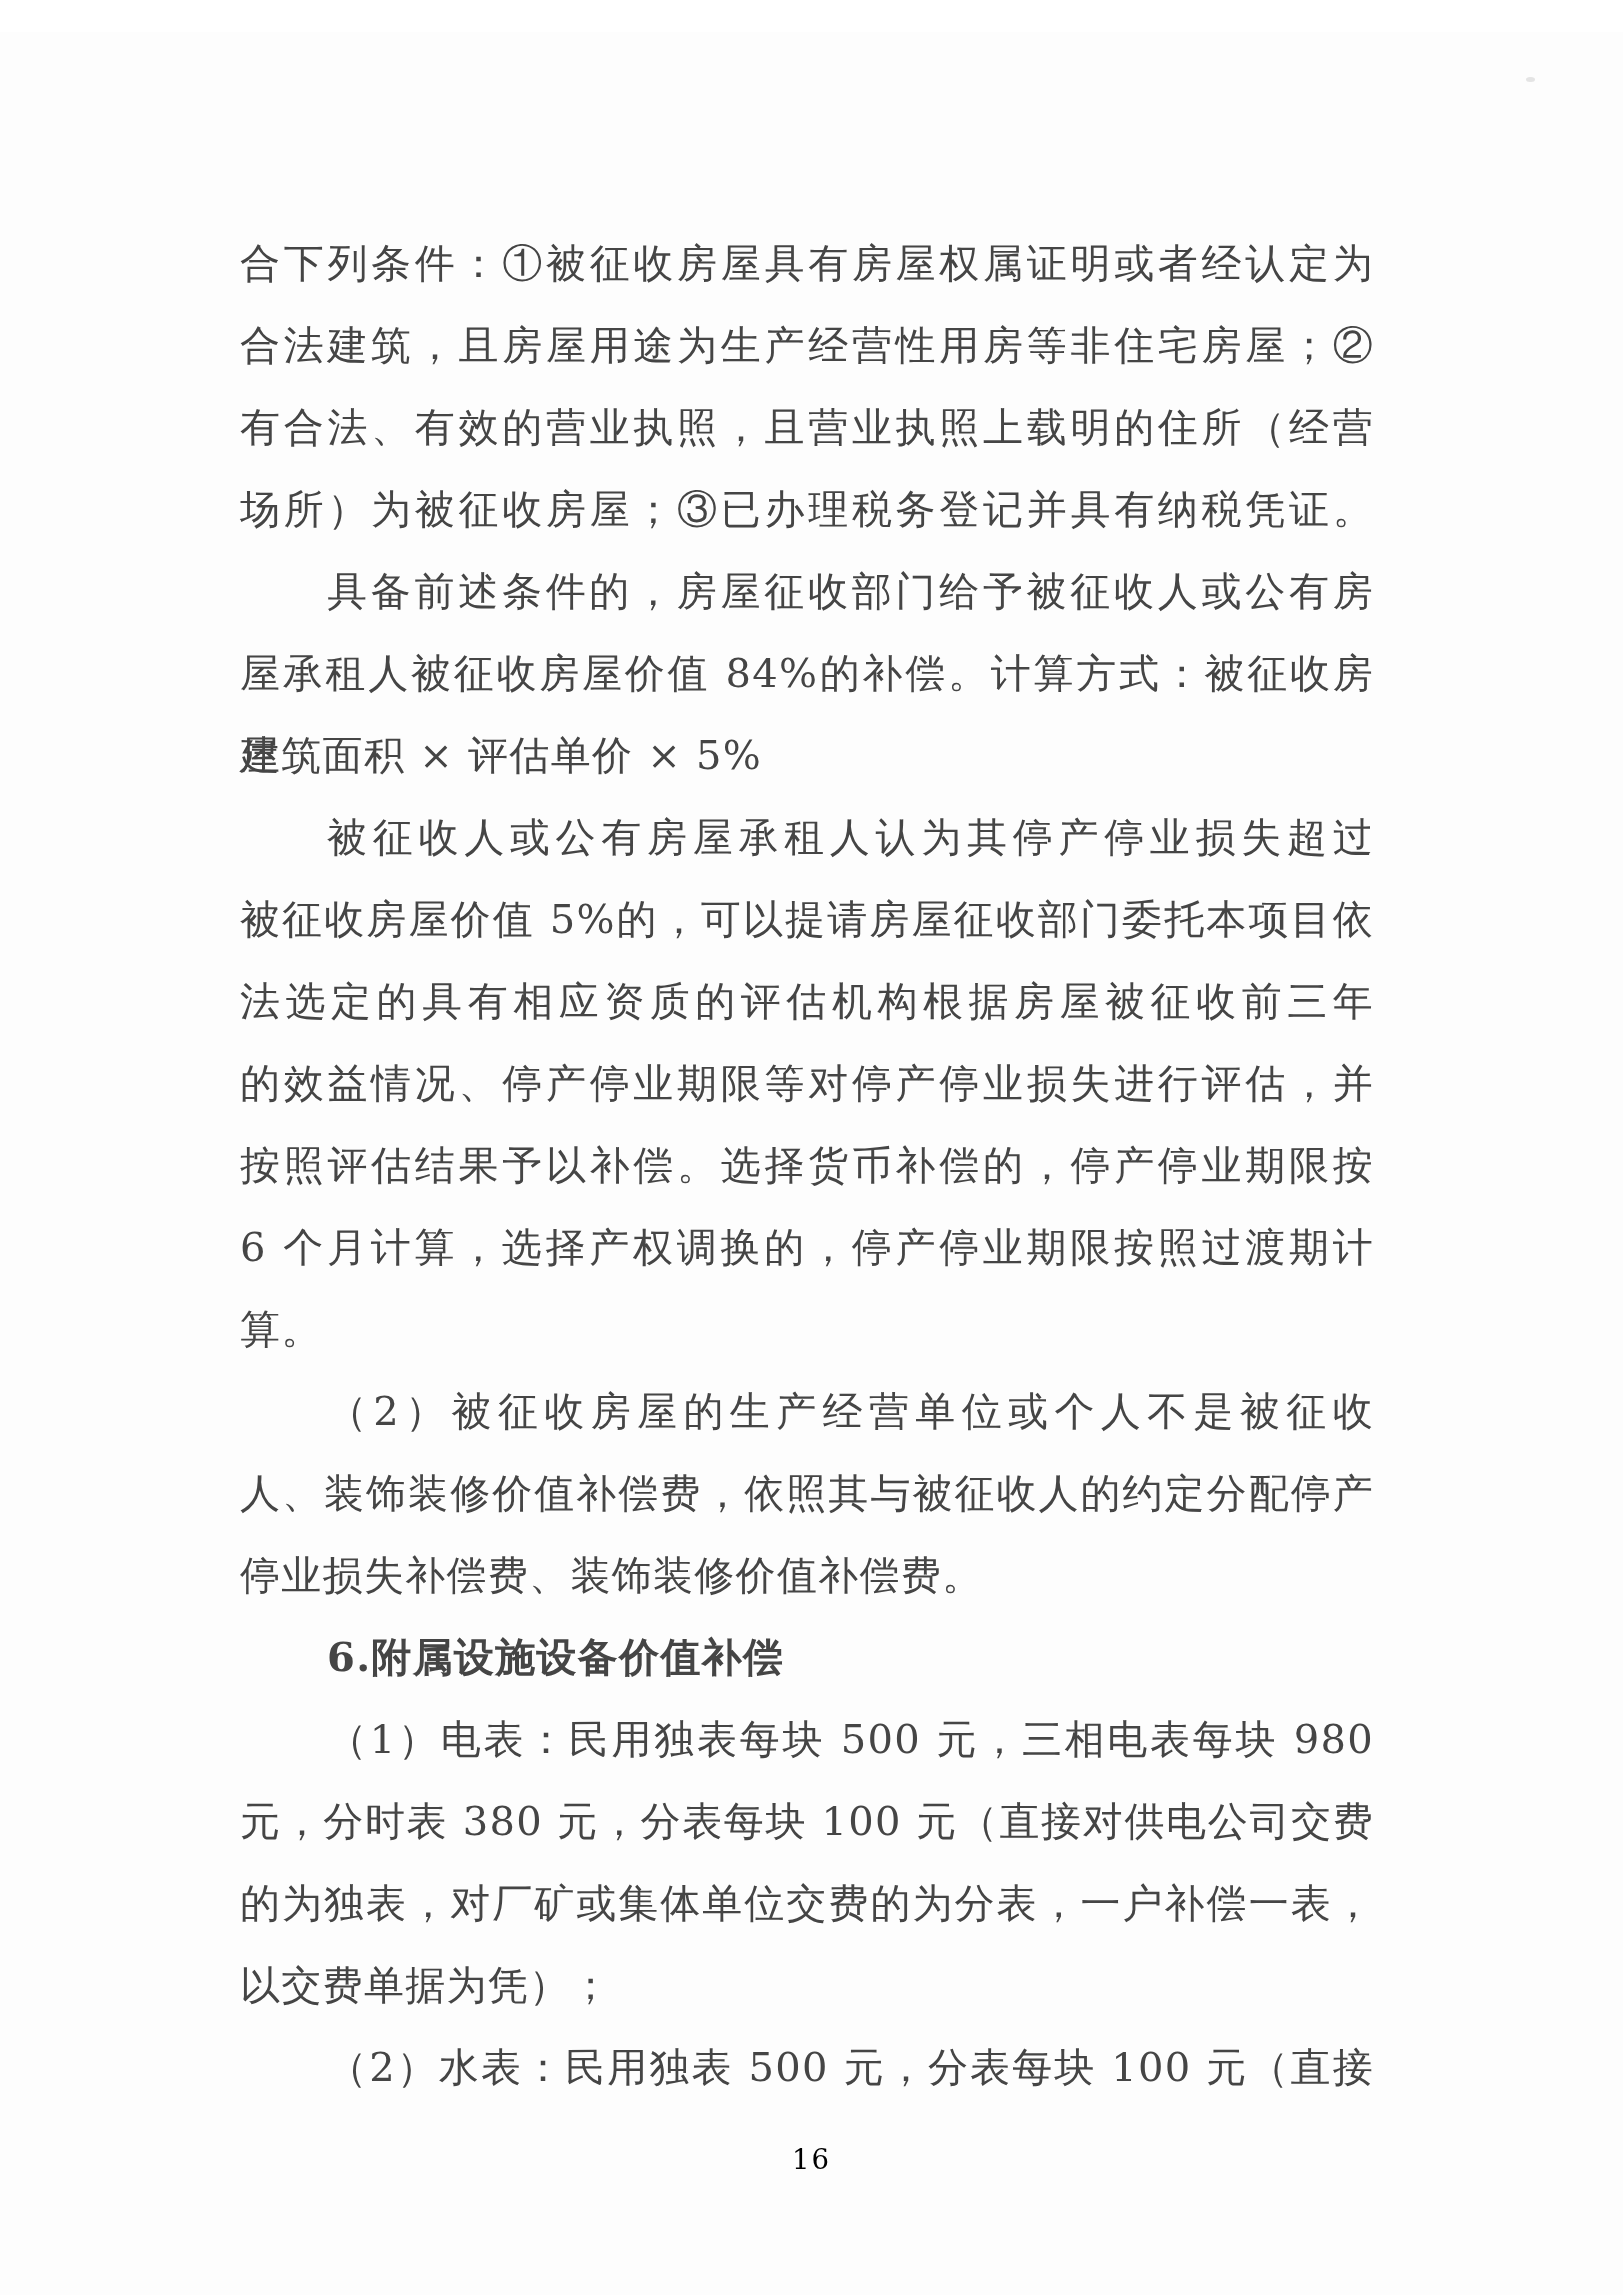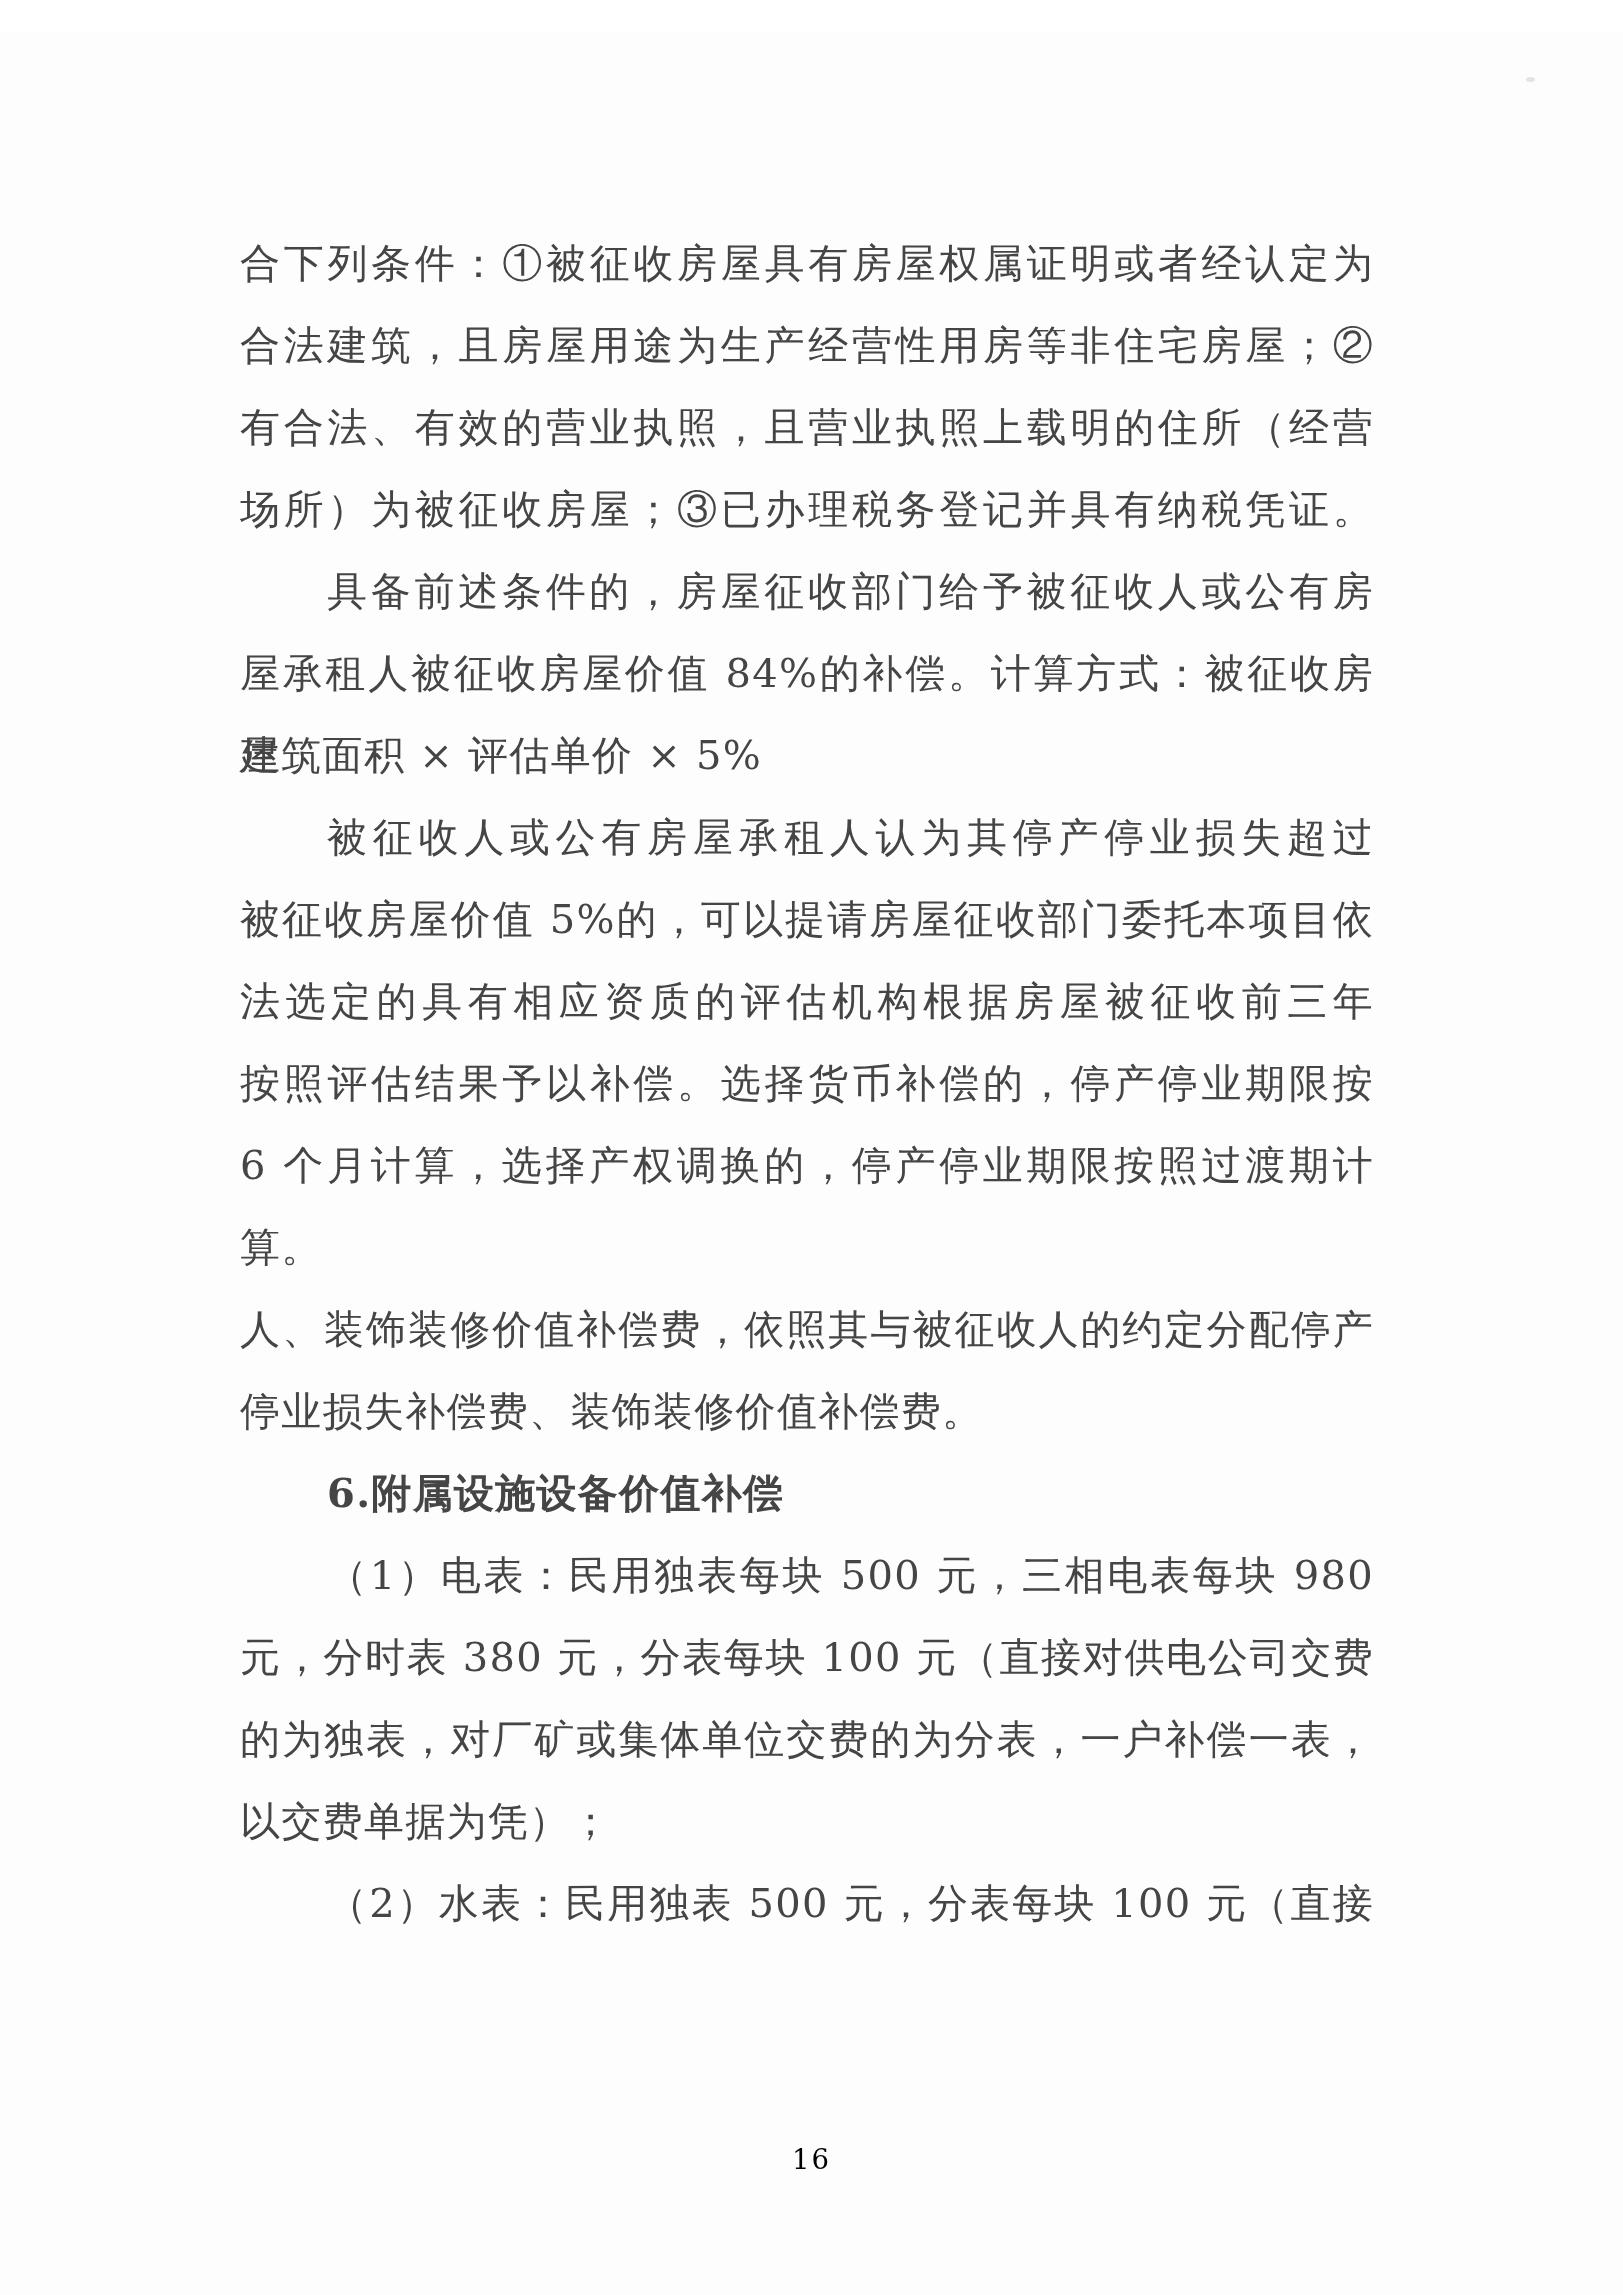--- a/index.html
+++ b/index.html
@@ -74,23 +74,25 @@
       <div class="line justify">合下列条件：①被征收房屋具有房屋权属证明或者经认定为</div>
       <div class="line justify">合法建筑，且房屋用途为生产经营性用房等非住宅房屋；②</div>
       <div class="line justify">有合法、有效的营业执照，且营业执照上载明的住所（经营</div>
       <div class="line justify">场所）为被征收房屋；③已办理税务登记并具有纳税凭证。</div>
       <div class="line justify indent">具备前述条件的，房屋征收部门给予被征收人或公有房</div>
       <div class="line justify">屋承租人被征收房屋价值 84%的补偿。计算方式：被征收房屋</div>
       <div class="line">建筑面积 × 评估单价 × 5%</div>
       <div class="line justify indent">被征收人或公有房屋承租人认为其停产停业损失超过</div>
       <div class="line justify">被征收房屋价值 5%的，可以提请房屋征收部门委托本项目依</div>
       <div class="line justify">法选定的具有相应资质的评估机构根据房屋被征收前三年</div>
+      <div class="line justify">的效益情况、停产停业期限等对停产停业损失进行评估，并</div>
       <div class="line justify">按照评估结果予以补偿。选择货币补偿的，停产停业期限按</div>
       <div class="line justify">6 个月计算，选择产权调换的，停产停业期限按照过渡期计</div>
       <div class="line">算。</div>
+      <div class="line justify indent">（2）被征收房屋的生产经营单位或个人不是被征收</div>
       <div class="line justify">人、装饰装修价值补偿费，依照其与被征收人的约定分配停产</div>
       <div class="line">停业损失补偿费、装饰装修价值补偿费。</div>
       <div class="line indent bold">6.附属设施设备价值补偿</div>
       <div class="line justify indent">（1）电表：民用独表每块 500 元，三相电表每块 980</div>
       <div class="line justify">元，分时表 380 元，分表每块 100 元（直接对供电公司交费</div>
       <div class="line justify">的为独表，对厂矿或集体单位交费的为分表，一户补偿一表，</div>
       <div class="line">以交费单据为凭）；</div>
       <div class="line justify indent">（2）水表：民用独表 500 元，分表每块 100 元（直接</div>
     </div>
   <div class="page-number">16</div>

